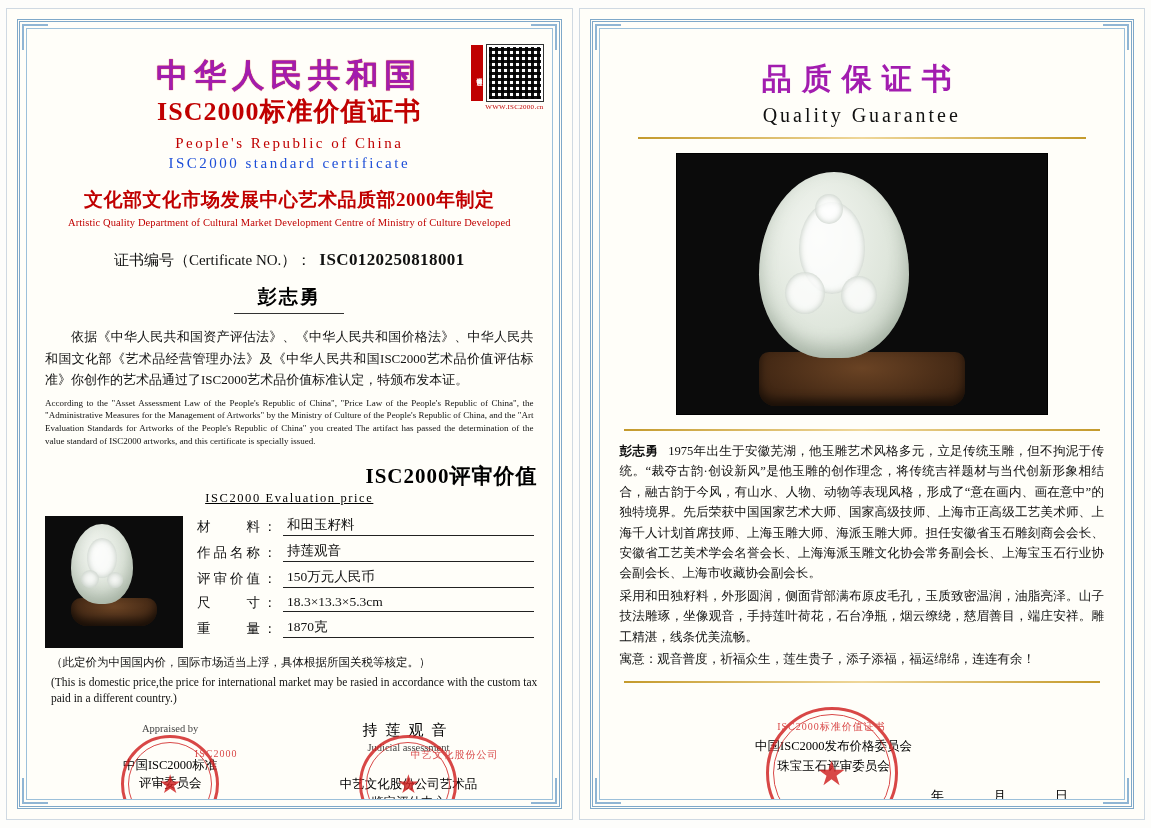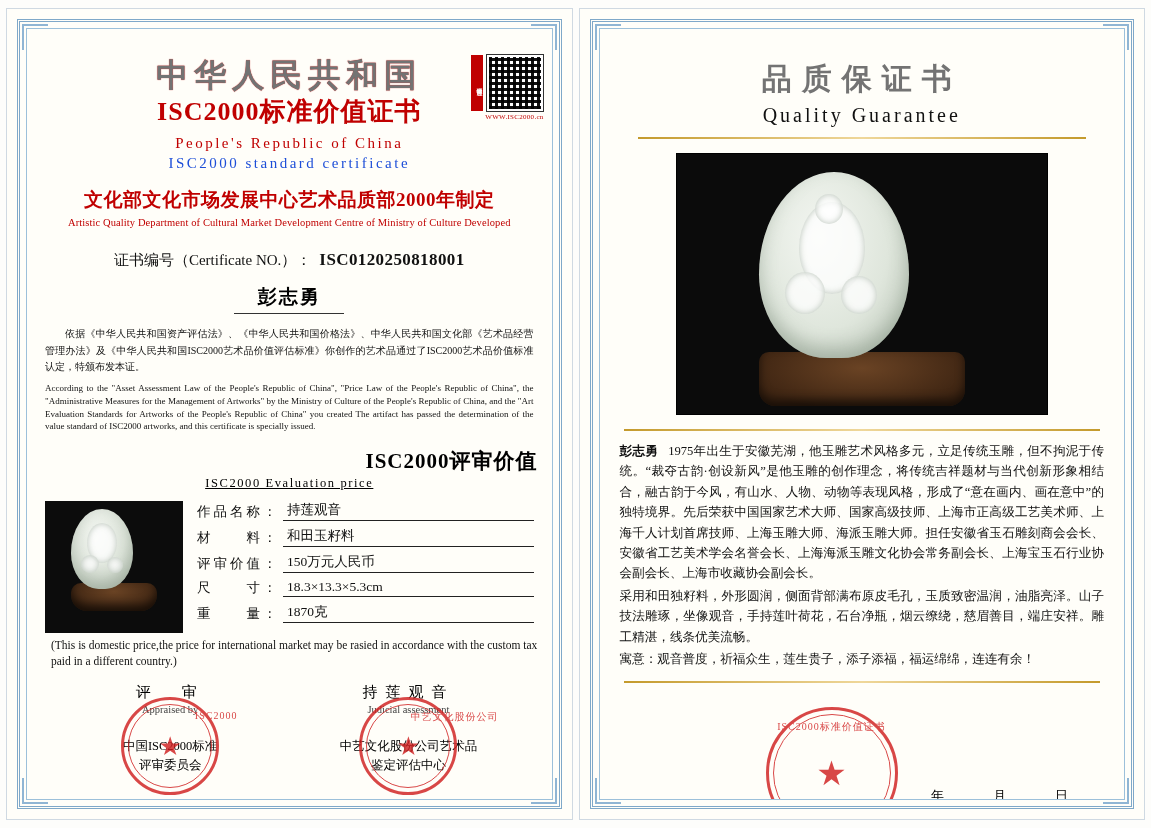--- a/index.html
+++ b/index.html
@@ -46,21 +46,21 @@
     border: 2px solid #8fb5d4;
   }
   .corner.tl { top: 2px; left: 2px; border-right: none; border-bottom: none; }
   .corner.tr { top: 2px; right: 2px; border-left: none; border-bottom: none; }
   .corner.bl { bottom: 2px; left: 2px; border-right: none; border-top: none; }
   .corner.br { bottom: 2px; right: 2px; border-left: none; border-top: none; }
 
   
   .l-title {
     text-align: center;
-    color: #737373;
+    color: #a21caf;
     font-weight: bold;
     letter-spacing: 6px;
     font-size: 32px;
     line-height: 1.15;
     margin-top: 16px;
     text-shadow: 0 0 1px #c00000;
   }
   .l-title2 {
     text-align: center;
     color: #c00000;
@@ -96,21 +96,21 @@
   }
   .l-dept-en {
     text-align: center;
     color: #c00000;
     font-size: 10.5px;
     margin-top: 4px;
     letter-spacing: 0.1px;
   }
   .qr {
     position: absolute;
-    top: 26px; right: 6px;
+    top: 16px; right: 6px;
     width: 62px;
     text-align: center;
   }
   .qr-box {
     width: 56px; height: 56px;
     margin: 0 auto;
     background:
       repeating-linear-gradient(90deg, #111 0 3px, #fff 3px 6px),
       repeating-linear-gradient(0deg, #111 0 3px, #fff 3px 6px);
     background-blend-mode: multiply;
@@ -158,21 +158,21 @@
     margin-top: 14px;
     letter-spacing: 2px;
   }
   .owner-line {
     width: 110px;
     height: 1px;
     background: #333;
     margin: 3px auto 0;
   }
   .body-cn {
-    font-size: 10px;
+    font-size: 13px;
     line-height: 1.62;
     color: #111;
     text-align: justify;
     margin-top: 12px;
     padding: 0 4px;
     text-indent: 2em;
   }
   .body-en {
     font-size: 9px;
     line-height: 1.42;
@@ -302,21 +302,21 @@
     letter-spacing: 1px;
   }
 
   
   .r-title {
     text-align: center;
     font-weight: bold;
     font-size: 30px;
     letter-spacing: 10px;
     margin-top: 18px;
-    color: #737373;
+    color: #a21caf;
   }
   .r-title-en {
     text-align: center;
     font-size: 20px;
     letter-spacing: 3px;
     margin-top: 4px;
     color: #111;
   }
   .r-rule {
     height: 2px;
@@ -445,47 +445,47 @@
               <div class="stone" style="width:62px;height:80px;">
                 <div class="fig" style="left:16px;top:14px;width:30px;height:40px;"></div>
                 <div class="fig" style="left:10px;top:46px;width:18px;height:18px;"></div>
                 <div class="fig" style="left:36px;top:48px;width:16px;height:16px;"></div>
               </div>
               <div class="base" style="width:86px;height:28px;"></div>
             </div>
           </div>
           <div class="fields">
             <div class="field">
+              <span class="lab">材　　料：</span>
+              <span class="val">和田玉籽料</span>
+            </div>
+            <div class="field">
               <span class="lab">作品名称：</span>
               <span class="val">持莲观音</span>
-            </div>
-            <div class="field">
-              <span class="lab">材　　料：</span>
-              <span class="val">和田玉籽料</span>
             </div>
             <div class="field">
               <span class="lab">评审价值：</span>
               <span class="val">150万元人民币</span>
             </div>
             <div class="field">
               <span class="lab">尺　　寸：</span>
               <span class="val">18.3×13.3×5.3cm</span>
             </div>
             <div class="field">
               <span class="lab">重　　量：</span>
               <span class="val">1870克</span>
             </div>
           </div>
         </div>
 
+        <div class="note">（此定价为中国国内价，国际市场适当上浮，具体根据所国关税等核定。）</div>
         <div class="note-en">(This is domestic price,the price for international market may be rasied in accordance with the custom tax paid in a different country.)</div>
 
         <div class="sign-row">
           <div class="sign-col">
-            <div class="sign-head">评　审</div>
             <div class="sign-head-en">Appraised by</div>
             <div class="sign-body">
               <div>中国ISC2000标准</div>
               <div>评审委员会</div>
             </div>
             <div class="seal" style="width:98px;height:98px;left:50%;top:14px;margin-left:-49px;">
               <span class="ring"></span>
               <span class="arc">ISC2000</span>
               <span class="star">★</span>
 
@@ -542,20 +542,24 @@
             <b>彭志勇</b>
             &nbsp;&nbsp;<span>1975年出生于安徽芜湖，他玉雕艺术风格多元，立足传统玉雕，但不拘泥于传统。“裁夺古韵·创设新风”是他玉雕的创作理念，将传统吉祥题材与当代创新形象相结合，融古韵于今风，有山水、人物、动物等表现风格，形成了“意在画内、画在意中”的独特境界。先后荣获中国国家艺术大师、国家高级技师、上海市正高级工艺美术师、上海千人计划首席技师、上海玉雕大师、海派玉雕大师。担任安徽省玉石雕刻商会会长、安徽省工艺美术学会名誉会长、上海海派玉雕文化协会常务副会长、上海宝玉石行业协会副会长、上海市收藏协会副会长。</span>
           </p>
           <p>采用和田独籽料，外形圆润，侧面背部满布原皮毛孔，玉质致密温润，油脂亮泽。山子技法雕琢，坐像观音，手持莲叶荷花，石台净瓶，烟云缭绕，慈眉善目，端庄安祥。雕工精湛，线条优美流畅。</p>
           <p>寓意：观音普度，祈福众生，莲生贵子，添子添福，福运绵绵，连连有余！</p>
         </div>
 
         <div class="r-rule3"></div>
 
         <div class="r-sign">
+          <div class="r-org">
+            <div>中国ISC2000发布价格委员会</div>
+            <div>珠宝玉石评审委员会</div>
+          </div>
           <div class="seal" style="width:132px;height:132px;left:152px;top:-6px;">
             <span class="ring"></span>
             <span class="arc">ISC2000标准价值证书</span>
             <span class="star" style="font-size:34px;">★</span>
 
           </div>
           <div class="date-line">年　月　日</div>
         </div>
 
       </div>

